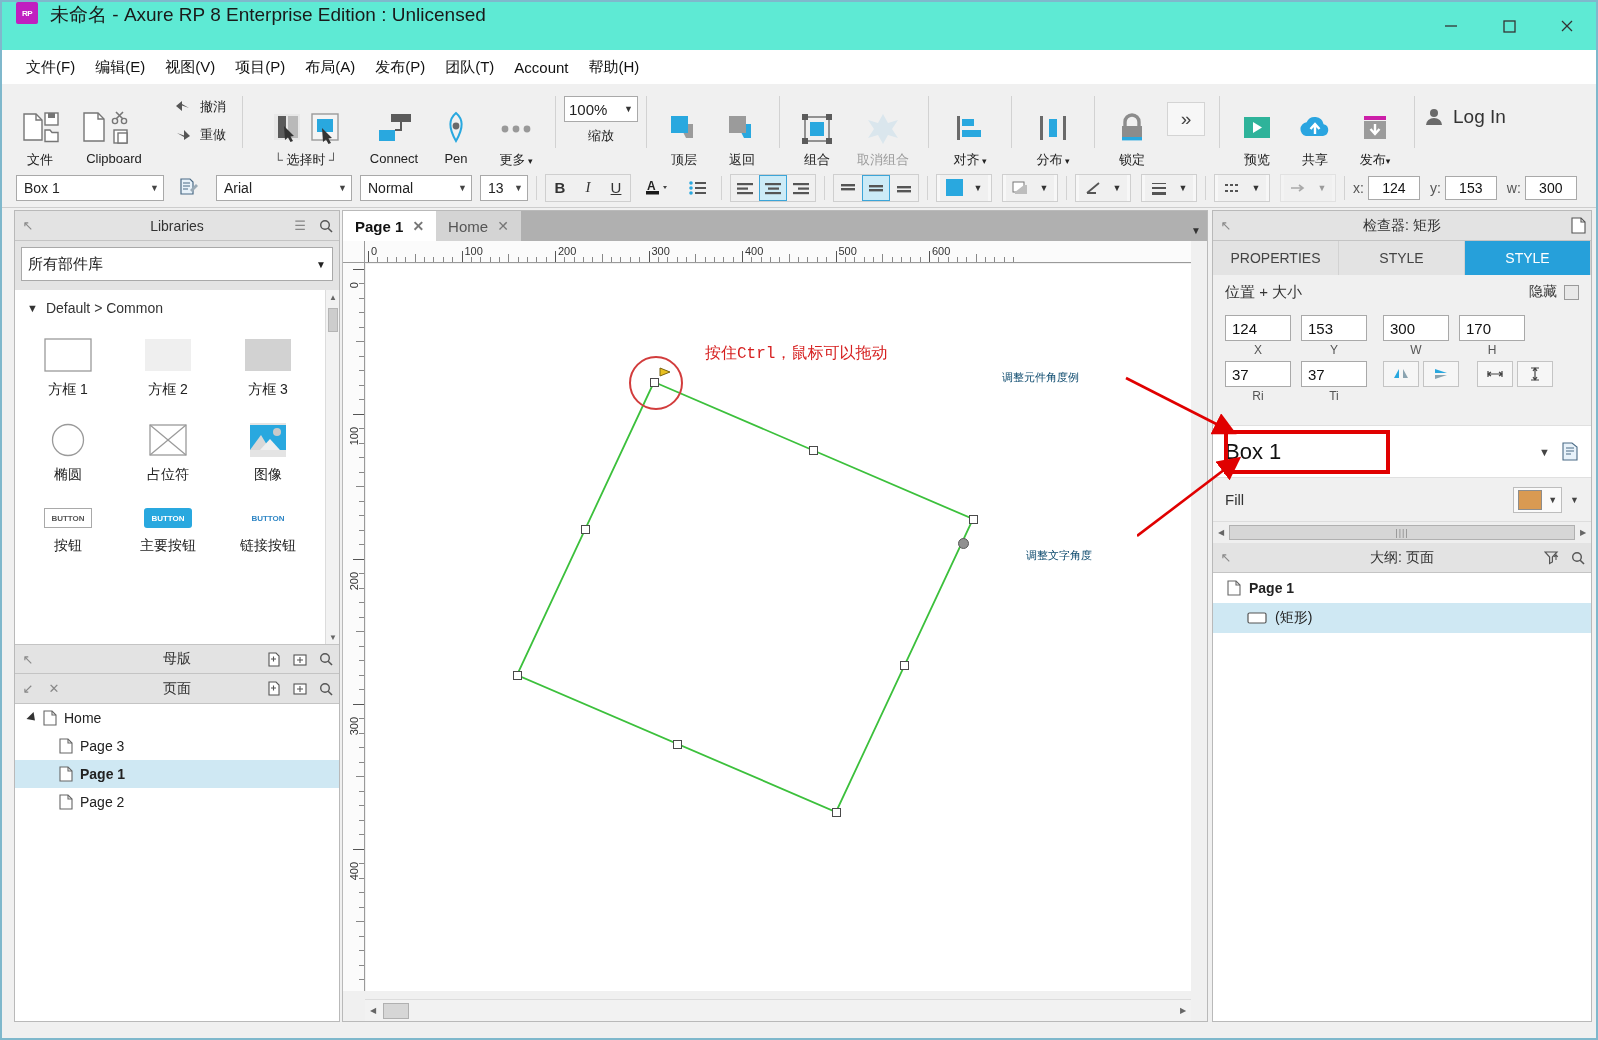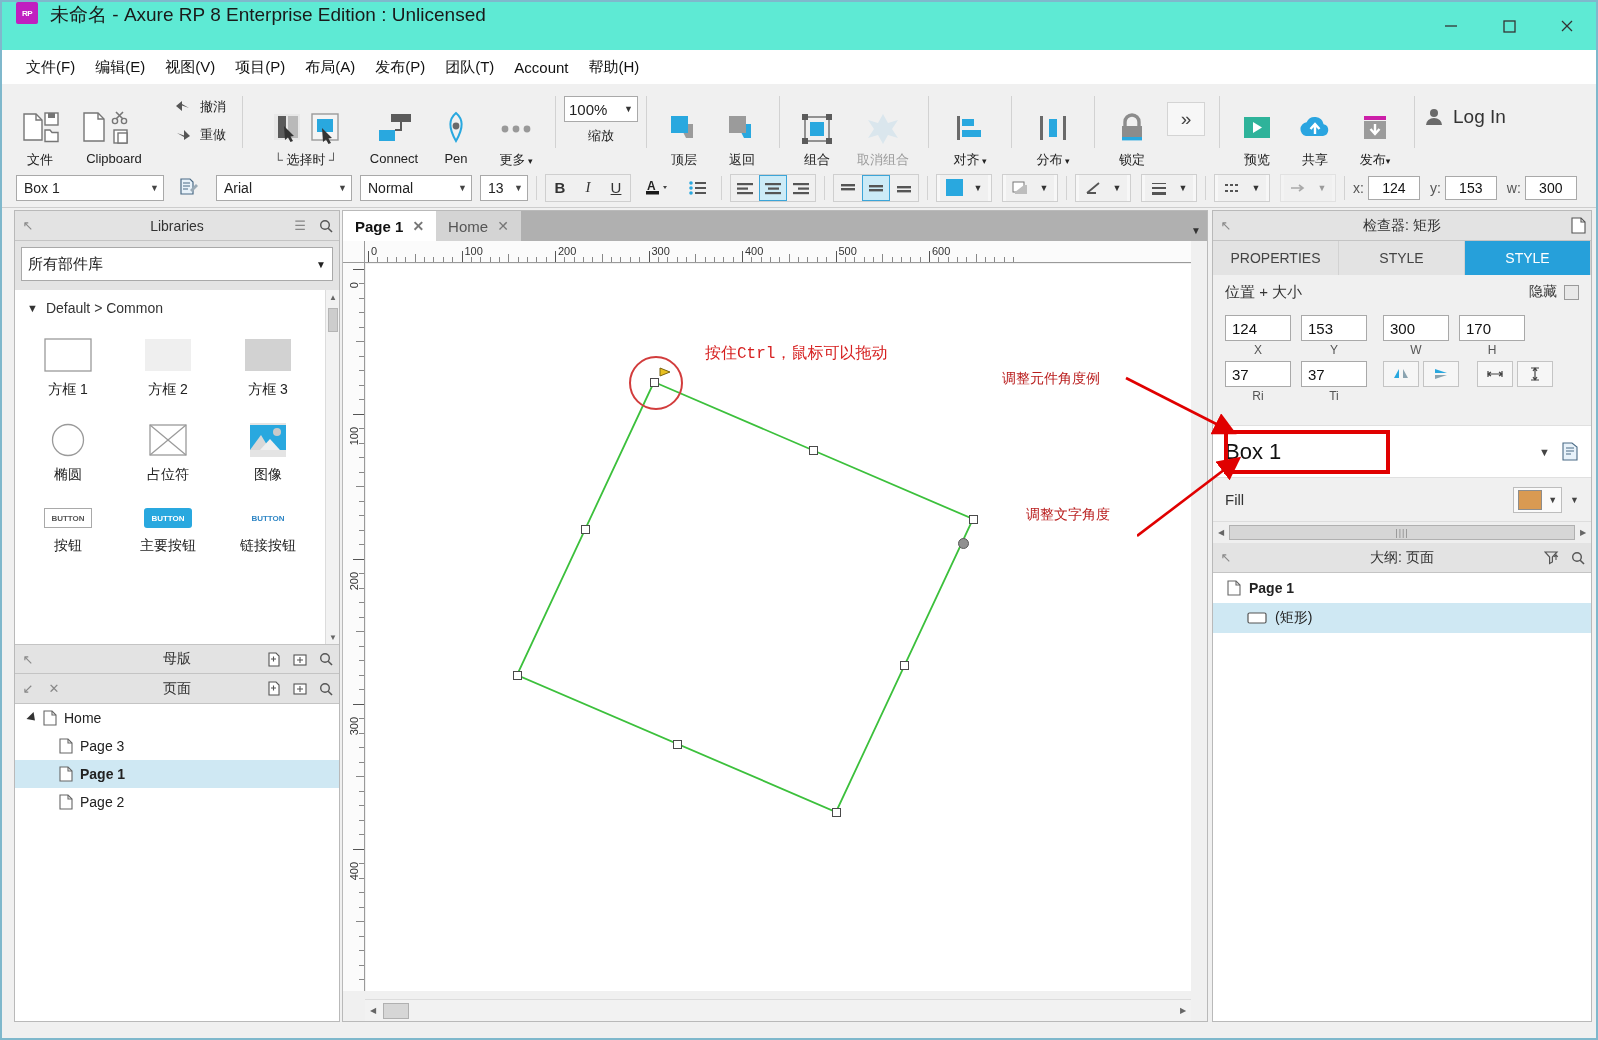--- a/index.html
+++ b/index.html
@@ -156,21 +156,21 @@
   .fillrow { height:44px; display:flex; align-items:center; padding:0 12px;
     font-size:15px; color:#333; background:#f0f0f0; border-top:1px solid #e0e0e0;}
   .swatch { width:24px; height:20px; border:1px solid #8d8d8d; }
   .outline-row { height:30px; display:flex; align-items:center; gap:8px;
     padding-left:14px; font-size:14px; }
   .outline-row.sel { background:#cfe8f3; }
 
   
   .anno { position:absolute; color:#d62020; font-size:16px;
     font-family:"Liberation Mono", monospace; white-space:nowrap; }
-  .anno-cn { position:absolute; color:#b91c1c; font-size:14px;
+  .anno-cn { position:absolute; color:#0c4a6e; font-size:11px;
     font-family:"Liberation Sans", sans-serif; white-space:nowrap; }
   .redbox { position:absolute; border:4px solid #e00000; pointer-events:none; }
   .handle { position:absolute; width:9px; height:9px; background:#fff;
     border:1.3px solid #4a4a4a; }
   .rothandle { position:absolute; width:11px; height:11px; border-radius:50%;
     background:#909090; border:1px solid #5a5a5a; }
   svg { display:block; }
 </style>
 </head>
 <body>
@@ -1121,21 +1121,21 @@
       <div class="outline-row sel" style="padding-left:34px;">
         <svg width="20" height="14">
             <rect x="1" y="2" width="18" height="10" rx="1.5" fill="#fff" stroke="#555" stroke-width="1.2"></rect>
           </svg>
         <span>(矩形)</span>
       </div>
     </div>
   </div>
 
   <div class="anno-cn" style="left:1000px;top:368px;">调整元件角度例</div>
-  <div class="anno-cn" style="left:1024px;top:504px;">调整文字角度</div>
+  <div class="anno-cn" style="left:1024px;top:546px;">调整文字角度</div>
 
   <svg style="position:absolute;left:1120px;top:372px;width:130px;height:70px;pointer-events:none;">
     <defs>
       <marker id="ah" markerWidth="9" markerHeight="9" refX="7" refY="4.5" orient="auto">
         <path d="M0 0 L9 4.5 L0 9 z" fill="#e00000"></path>
       </marker>
     </defs>
     <line x1="4" y1="4" x2="110" y2="58" stroke="#e00000" stroke-width="2.6" marker-end="url(#ah)"></line>
   </svg>
   <svg style="position:absolute;left:1135px;top:452px;width:210px;height:90px;pointer-events:none;">

